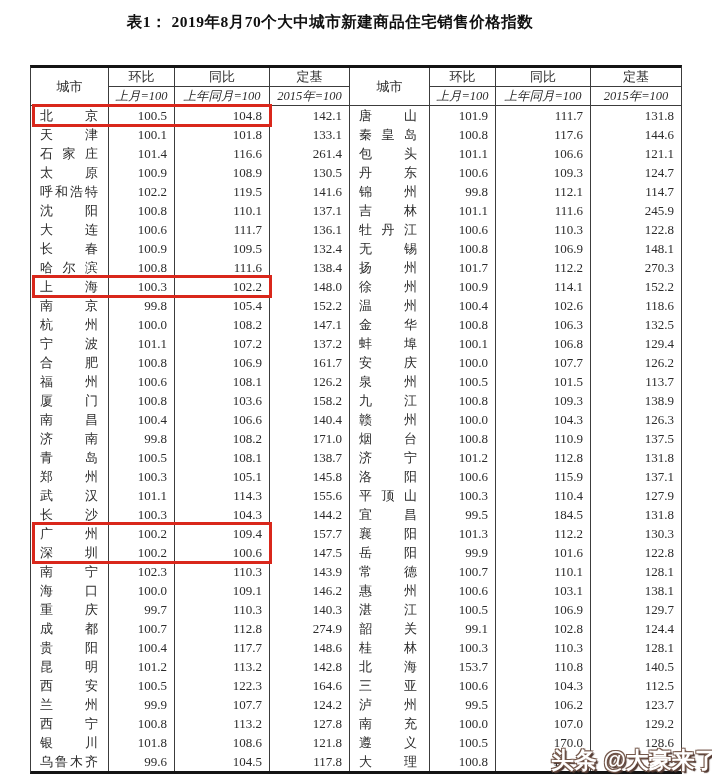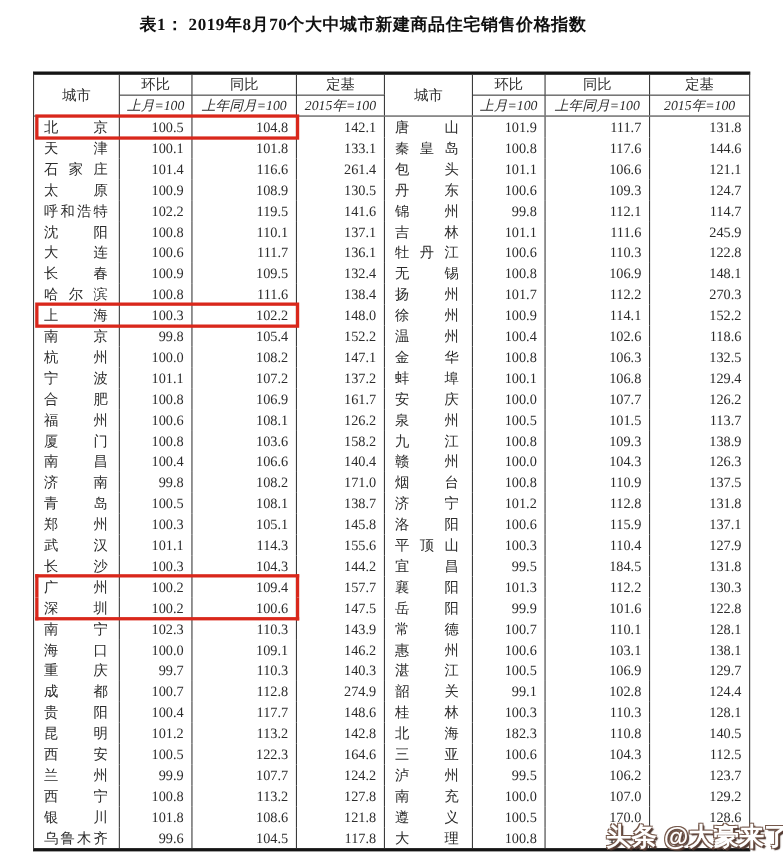--- a/index.html
+++ b/index.html
@@ -386,21 +386,21 @@
         <div class="td num">100.3</div>
         <div class="td num">110.3</div>
         <div class="td num">128.1</div>
       </div>
       <div class="tr">
         <div class="td city"><span class="cjust">昆明</span></div>
         <div class="td num">101.2</div>
         <div class="td num">113.2</div>
         <div class="td num">142.8</div>
         <div class="td city"><span class="cjust">北海</span></div>
-        <div class="td num">182.3</div>
+        <div class="td num">153.7</div>
         <div class="td num">110.8</div>
         <div class="td num">140.5</div>
       </div>
       <div class="tr">
         <div class="td city"><span class="cjust">西安</span></div>
         <div class="td num">100.5</div>
         <div class="td num">122.3</div>
         <div class="td num">164.6</div>
         <div class="td city"><span class="cjust">三亚</span></div>
         <div class="td num">100.6</div>

